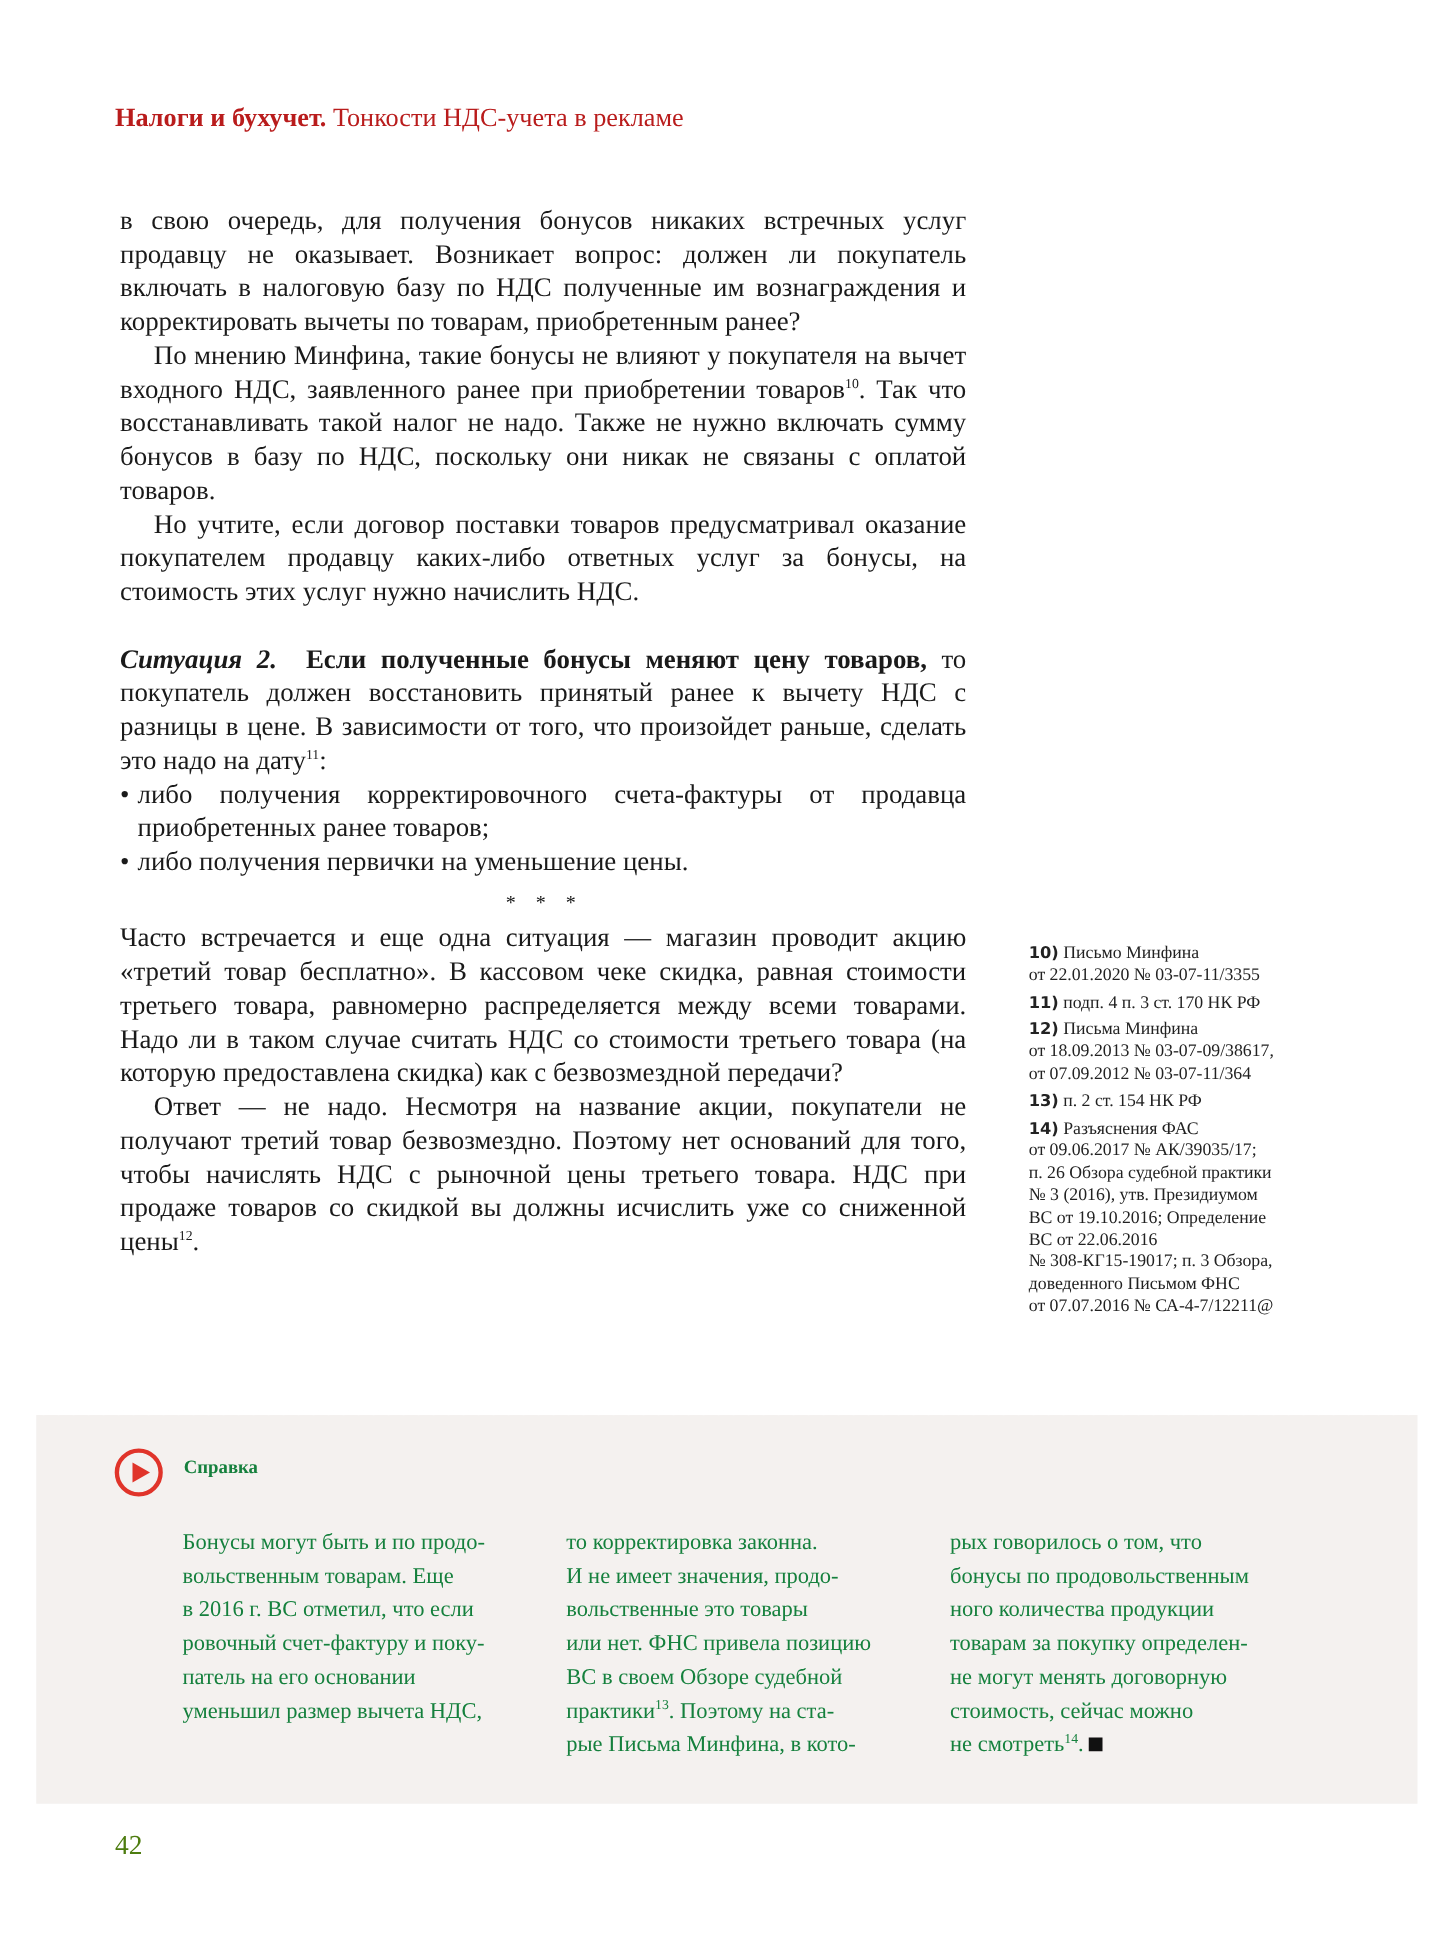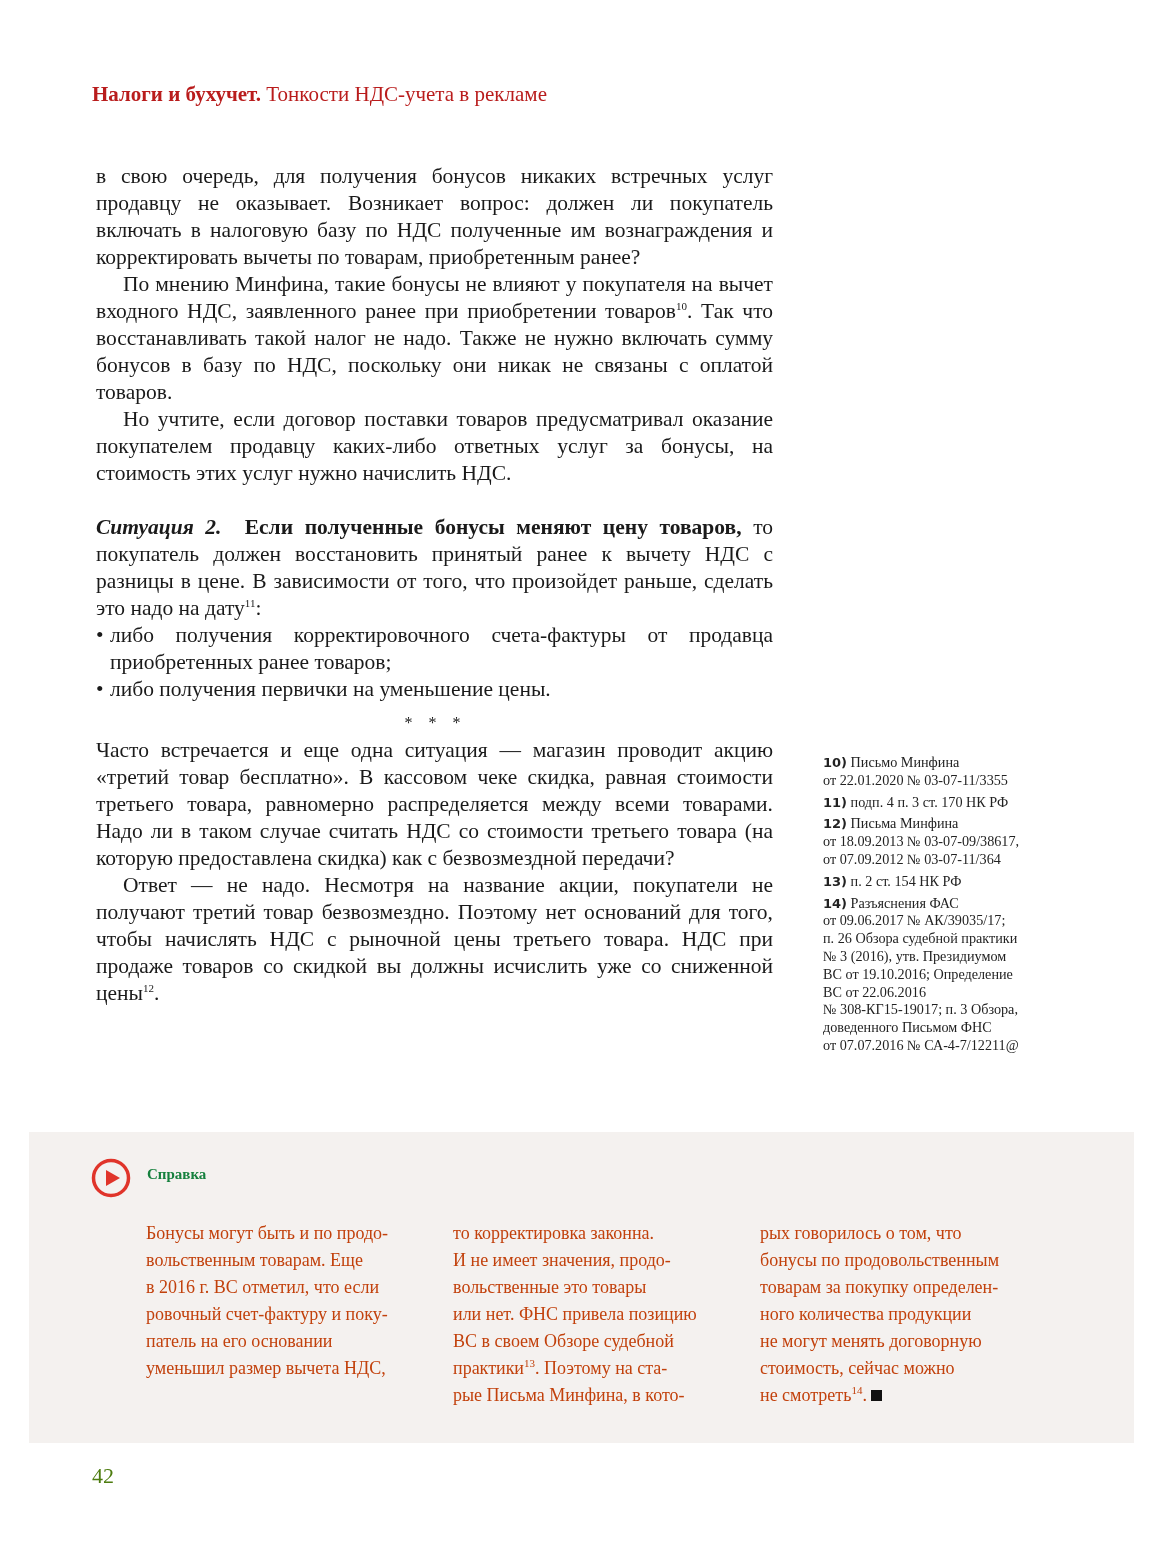--- a/index.html
+++ b/index.html
@@ -32,21 +32,21 @@
 
     .infobox { position: absolute; left: 29px; top: 1132px; width: 1105px; height: 311px;
                background: #f4f1ef; }
     .infobox .scallop { position: absolute; left: 0; top: -4px; width: 100%; height: 8px;
                         background: radial-gradient(circle at 6px 0px, #ffffff 4px, transparent 4.5px);
                         background-size: 12px 8px; }
     .infobox .play-icon { position: absolute; left: 62px; top: 26px; width: 40px; height: 40px; }
     .infobox .box-title { position: absolute; left: 118px; top: 34px; font-size: 15px; font-weight: bold;
                           color: #15803d; }
     .infobox .cols { position: absolute; left: 117px; top: 88px; display: flex; }
-    .infobox .col { width: 307px; font-size: 18px; line-height: 27px; color: #c2410c; font-family: Liberation Serif, serif; }
+    .infobox .col { width: 307px; font-size: 18px; line-height: 27px; color: #15803d; font-family: Liberation Serif, serif; }
     .infobox .col div { white-space: nowrap; }
     .infobox sup { font-size: 11px; line-height: 0; vertical-align: 7px; }
     .infobox .end-mark { display: inline-block; width: 11px; height: 11px; background: #111;
                          vertical-align: 0px; margin-left: 4px; }
 
     .page-number { position: absolute; left: 92px; top: 1463px; font-size: 22px; color: #4d7c0f; }
   </style>
 </head>
 <body>
 
@@ -120,22 +120,22 @@
       <div>И не имеет значения, продо-</div>
       <div>вольственные это товары</div>
       <div>или нет. ФНС привела позицию</div>
       <div>ВС в своем Обзоре судебной</div>
       <div><span>практики</span><sup>13</sup><span>. Поэтому на ста-</span></div>
       <div>рые Письма Минфина, в кото-</div>
     </div>
     <div class="col">
       <div>рых говорилось о том, что</div>
       <div>бонусы по продовольственным</div>
+      <div>ного количества продукции</div>
       <div>товарам за покупку определен-</div>
-      <div>ного количества продукции</div>
       <div>не могут менять договорную</div>
       <div>стоимость, сейчас можно</div>
       <div><span>не смотреть</span><sup>14</sup><span>.</span><span class="end-mark"></span></div>
     </div>
   </div>
 </div>
 
 <div class="page-number">42</div>
 
 </body></html>

